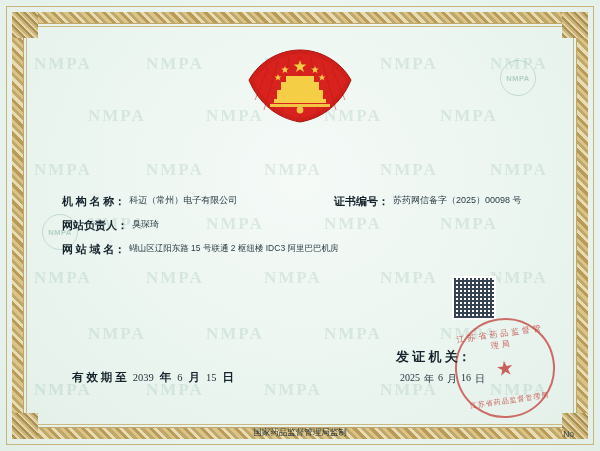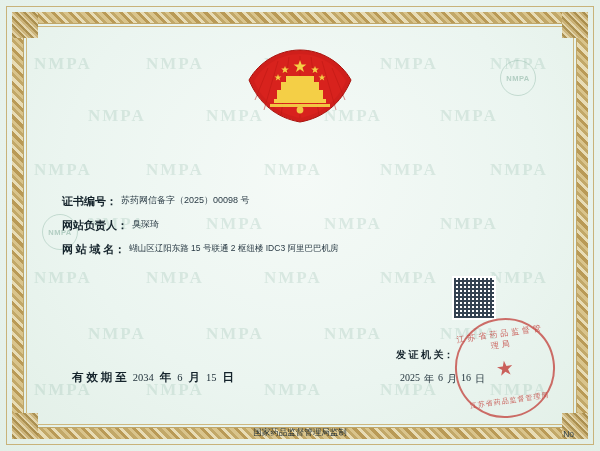--- a/index.html
+++ b/index.html
@@ -150,21 +150,21 @@
   .validity{
     position:absolute;left:72px;top:370px;
     font-family:"Liberation Serif","DejaVu Serif",serif;
     font-size:11.5px;font-weight:bold;color:#15242c;
     display:flex;align-items:baseline;gap:6px;
   }
   .validity .num{font-size:10.5px;font-weight:normal;color:#22333c;}
   .issuer{
     position:absolute;left:396px;top:348px;
     font-family:"Liberation Serif","DejaVu Serif",serif;
-    font-size:10px;font-weight:bold;color:#15242c;
+    font-size:13px;font-weight:bold;color:#15242c;
   }
   .issue-date{
     position:absolute;left:400px;top:372px;
     font-size:10px;color:#22333c;
     display:flex;align-items:flex-start;gap:4px;
     font-family:"Liberation Serif","DejaVu Serif",serif;
   }
   
   .footer{
     position:absolute;left:0;right:0;bottom:12px;
@@ -270,20 +270,24 @@
           <circle cx="63" cy="66" r="3.4"></circle>
         </g>
       </g>
     </svg>
   </div>
 
 
   <div class="fields">
 
     <div class="row">
+      <div class="col-left">
+        <span class="lbl">机 构 名 称：</span>
+        <span class="val">科迈（常州）电子有限公司</span>
+      </div>
       <div class="col-right">
         <span class="lbl">证书编号：</span>
         <span class="val">苏药网信备字（2025）00098 号</span>
       </div>
     </div>
 
 
     <div class="row">
       <div class="col-left">
         <span class="lbl">网站负责人：</span>
@@ -309,21 +313,21 @@
   </div>
 
   <div class="seal">
     <div class="arc">江苏省药品监督管理局</div>
     <div class="star">★</div>
     <div class="arc2">江苏省药品监督管理局</div>
   </div>
 
   <div class="validity">
     <span>有 效 期 至</span>
-    <span class="num">2034</span>
+    <span class="num">2039</span>
     <span>年</span>
     <span class="num">6</span>
     <span>月</span>
     <span class="num">15</span>
     <span>日</span>
   </div>
 
   <div class="issuer">发 证 机 关：</div>
   <div class="issue-date">
     <span>2025</span>

